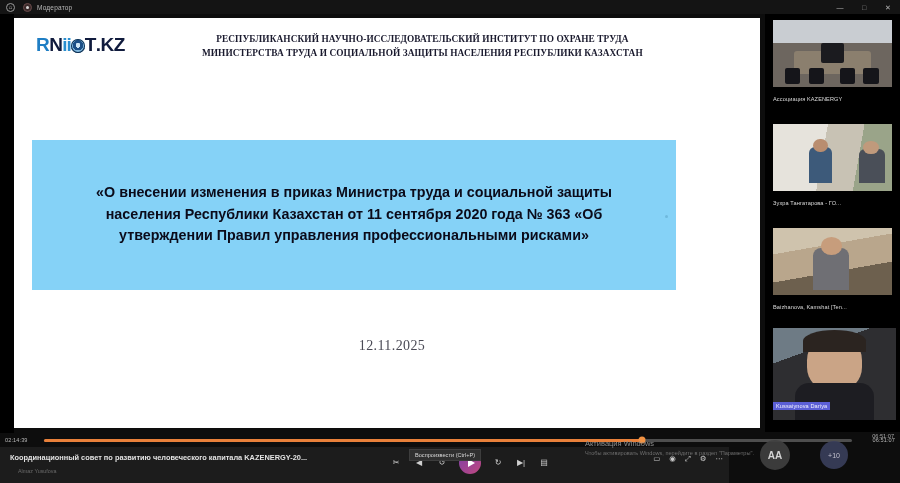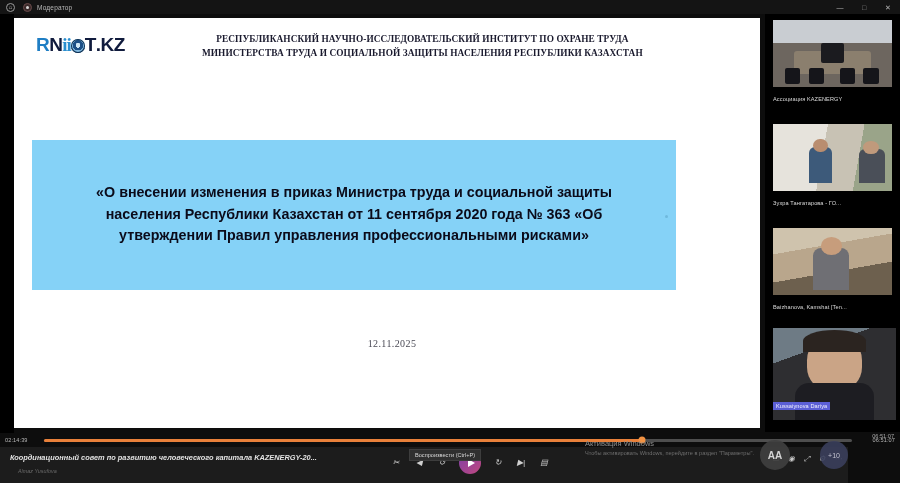--- a/index.html
+++ b/index.html
@@ -69,21 +69,21 @@
     flex: 0 0 auto;
     margin-left: 12px; margin-top: 3px;
     font-size: 19px; font-weight: 800;
     letter-spacing: -0.6px;
     line-height: 1;
     display: flex; align-items: center;
     font-family: "Liberation Sans", sans-serif;
   }
   .logo .l-r { color: #1f7ec4; }
   .logo .l-n { color: #101b3d; }
-  .logo .l-ii { color: #2a8fd0; letter-spacing: -1px; font-family: Liberation Serif, serif; }
+  .logo .l-ii { color: #2a8fd0; letter-spacing: -1px; }
   .logo .l-gear {
     width: 14px; height: 14px; border-radius: 50%;
     background: radial-gradient(circle at 50% 45%, #cfe6f5 0 22%, #1c4f86 24% 48%, #7fb6dd 50% 66%, #123c68 68% 100%);
     display: inline-block; margin: 0 0px; position: relative; top: 1px;
     box-shadow: 0 0 0 1px #0d3154 inset;
   }
   .logo .l-kz { color: #101b3d; }
   .head-title {
     flex: 1 1 auto;
     text-align: center;
@@ -115,21 +115,21 @@
   }
   .band-dot {
     position: absolute; right: 8px; top: 50%;
     width: 3px; height: 3px; border-radius: 50%;
     background: #6fb9dd;
   }
   .slide-date {
     position: absolute; left: 0; right: 0; top: 320px;
     text-align: center;
     font-family: "Liberation Serif", serif;
-    font-size: 10px;
+    font-size: 14px;
     color: #4a4a55;
     letter-spacing: .4px;
     margin-left: 10px;
   }
 
   
   .strip {
     position: absolute;
     left: 765px; top: 14px;
     width: 135px; height: 418px;
@@ -211,23 +211,22 @@
   .track .knob {
     position: absolute; left: 74%; top: 50%;
     transform: translate(-50%,-50%);
     width: 7px; height: 7px; border-radius: 50%;
     background: #f29242;
   }
 
   
   .bottom {
     position: absolute; left: 0; top: 447px;
-    width: 848px; height: 36px;
+    width: 729px; height: 36px;
     background: #1c1c1c;
-    font-style: italic;
   }
   .meeting-title {
     position: absolute; left: 10px; top: 6px;
     font-size: 7.4px; color: #e3e3e3; font-weight: 700;
     white-space: nowrap;
   }
   .meeting-sub {
     position: absolute; left: 18px; top: 21px;
     font-size: 5.4px; color: #6a6a6a;
     white-space: nowrap;

